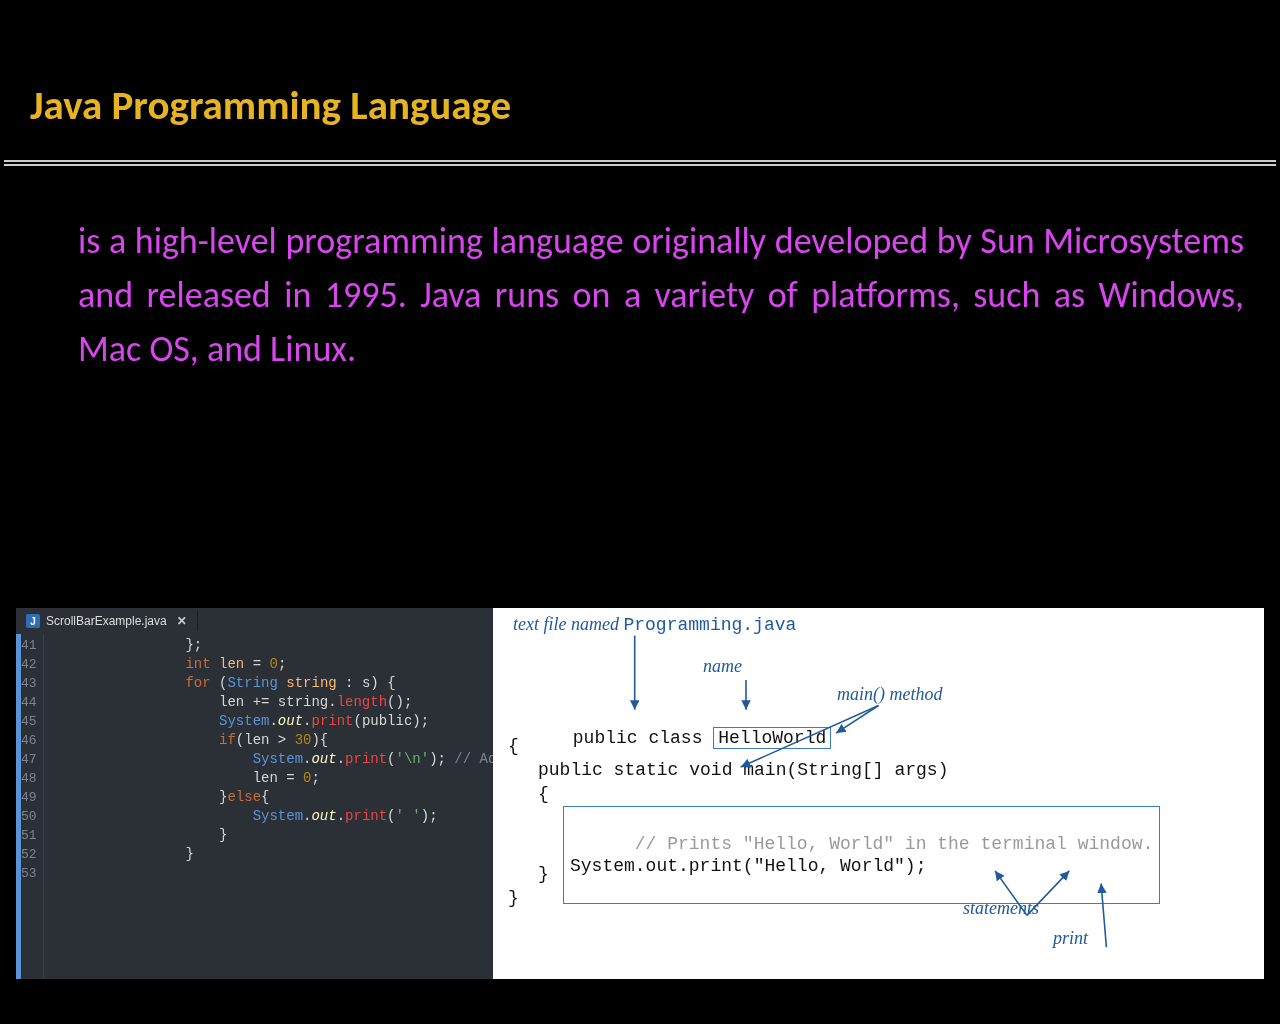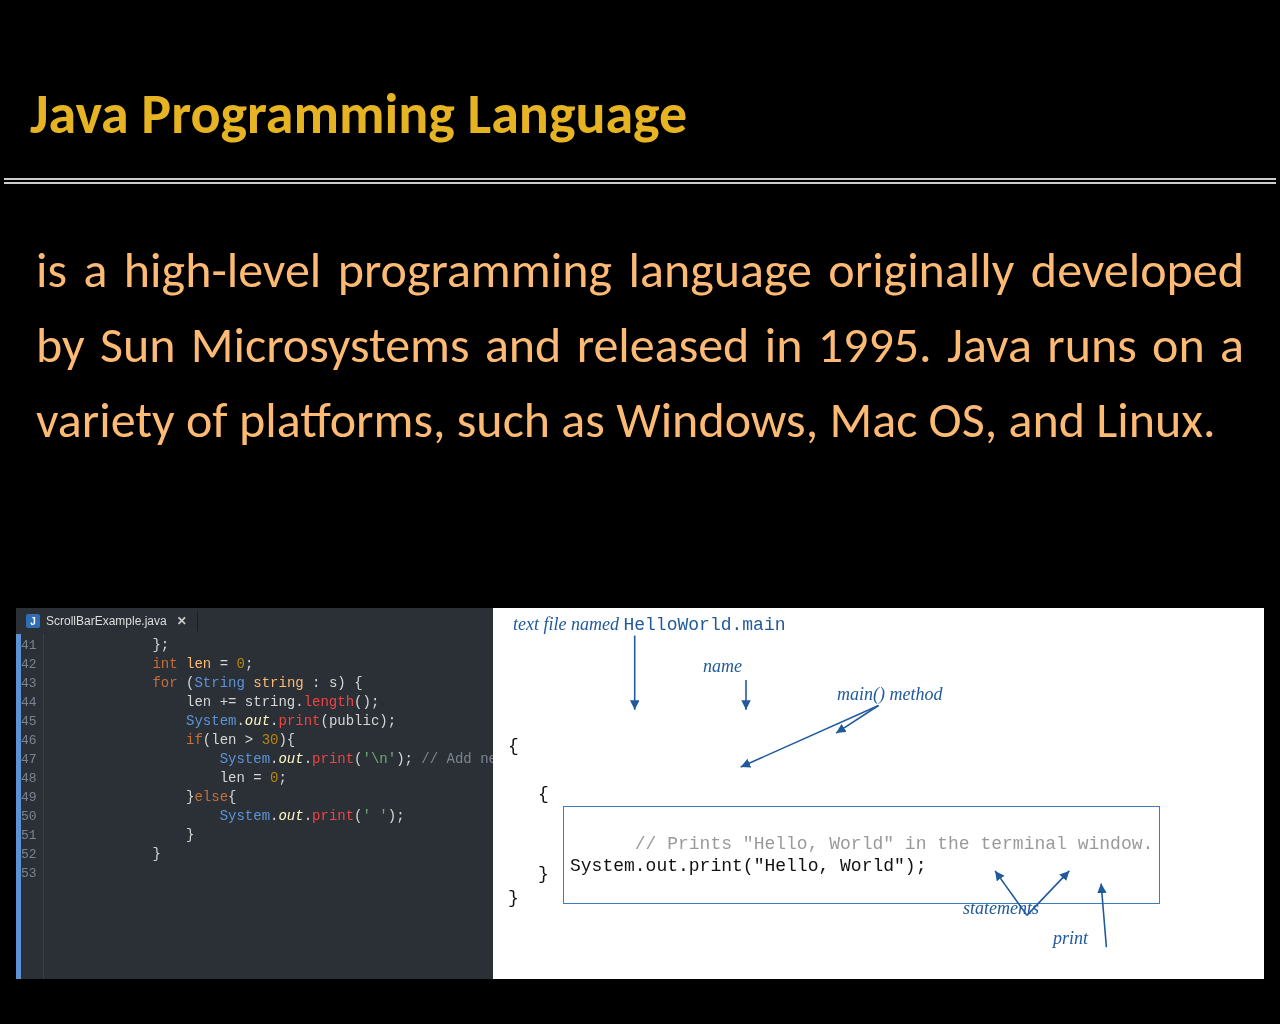--- a/index.html
+++ b/index.html
@@ -5,40 +5,41 @@
   * { margin: 0; padding: 0; box-sizing: border-box; }
   body {
     width: 1280px;
     height: 1024px;
     background: #000;
     font-family: "Segoe UI", Candara, Calibri, sans-serif;
     overflow: hidden;
   }
   .slide-title {
     color: #e6b422;
-    font-size: 56px;
+    font-size: 41px;
     font-weight: bold;
     padding: 80px 30px 30px 30px;
   }
   .divider {
     height: 6px;
     border-top: 2px solid #ccc;
     border-bottom: 2px solid #ccc;
     margin: 0 4px 8px 4px;
   }
   .body-area {
     margin: 0 8px;
     padding: 40px 28px 20px 28px;
     min-height: 360px;
   }
   .body-text {
-    color: #fdba74;
-    font-size: 50px;
+    color: #d946ef;
+    font-size: 36px;
     line-height: 1.5;
     text-align: justify;
+    margin-left: 42px;
   }
   .figures {
     display: flex;
     gap: 0;
     margin: 0 8px;
     position: absolute;
     top: 608px;
     left: 8px;
     right: 8px;
     bottom: 45px;
@@ -75,21 +76,21 @@
     background: #2f6db5;
     color: #fff;
     font-size: 10px;
     font-weight: bold;
     display: inline-flex;
     align-items: center;
     justify-content: center;
     border-radius: 2px;
   }
   .editor-tab .close-x { color: #ccc; margin-left: 4px; font-weight: bold; }
-  .code-body { display: flex; flex: 1; overflow: hidden; }
+  .code-body { display: flex; flex: 1; overflow: hidden; gap: 33px; }
   .gutter {
     background: #2b3036;
     color: #7a8490;
     text-align: right;
     padding: 2px 6px 2px 0;
     border-right: 1px solid #3a4048;
     border-left: 5px solid #5c93d6;
     line-height: 19px;
     white-space: pre;
     user-select: none;
@@ -185,28 +186,32 @@
 <span class="tok-plain">                    </span><span class="tok-cls">System</span><span class="tok-punc">.</span><span class="tok-field">out</span><span class="tok-punc">.</span><span class="tok-method">print</span><span class="tok-punc">(</span><span class="tok-str">' '</span><span class="tok-punc">);</span>
 <span class="tok-punc">                }</span>
 <span class="tok-punc">            }</span>
 <span class="tok-plain"></span></div>
     </div>
   </div>
 
   <div class="diagram">
 
     <div class="diag-label" style="left:20px; top:6px;">
-      <span>text file named </span><span class="diag-mono">HelloWorld.main</span>
+      <span>text file named </span><span class="diag-mono">Programming.java</span>
     </div>
     <div class="diag-label" style="left:210px; top:48px;">name</div>
     <div class="diag-label" style="left:344px; top:76px;">main() method</div>
     <div class="diag-label" style="left:470px; top:290px;">statements</div>
     <div class="diag-label" style="left:560px; top:320px;">print</div>
 
+    <div class="diag-code" style="left:15px; top:100px;">
+      <span>public class</span> <span class="boxed diag-mono">HelloWorld</span>
+    </div>
     <div class="diag-code" style="left:15px; top:128px;">{</div>
+    <div class="diag-code" style="left:45px; top:152px;">public static void main(String[] args)</div>
     <div class="diag-code" style="left:45px; top:176px;">{</div>
 
     <div class="diag-code" style="left:70px; top:198px; border:1.5px solid #3b7bbf; padding:4px 6px; line-height:22px;">
       <span class="cmt-gray">// Prints "Hello, World" in the terminal window.</span>
 <span>System.out.print("Hello, World");</span>
     </div>
 
     <div class="diag-code" style="left:45px; top:256px;">}</div>
     <div class="diag-code" style="left:15px; top:280px;">}</div>
 

